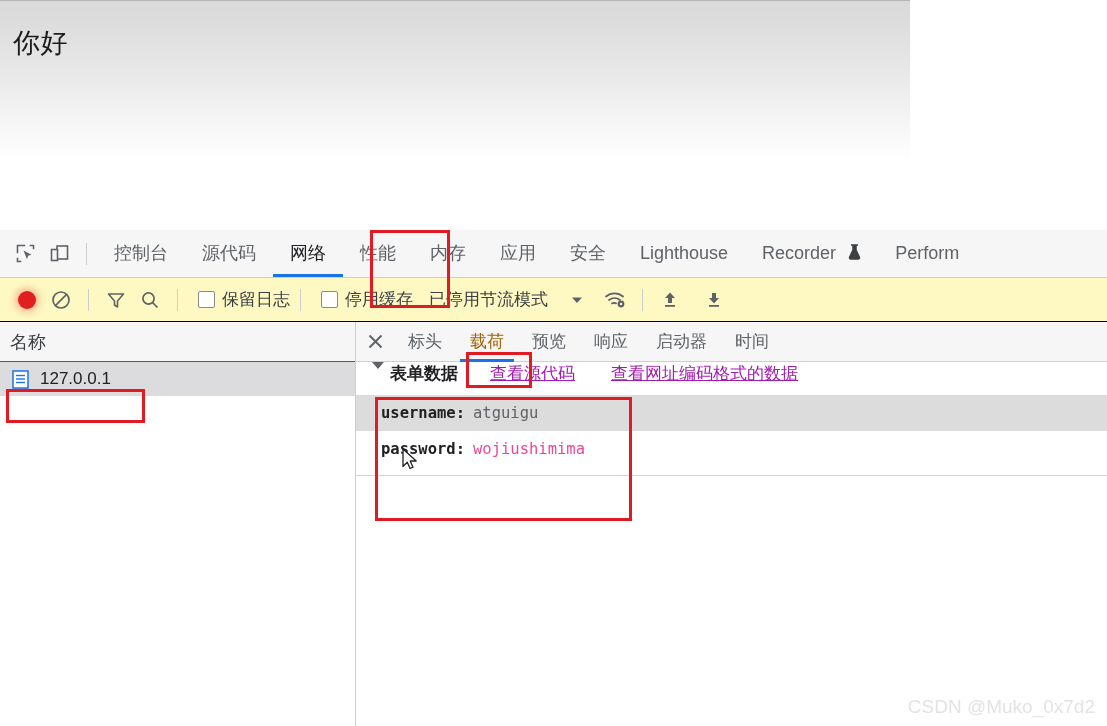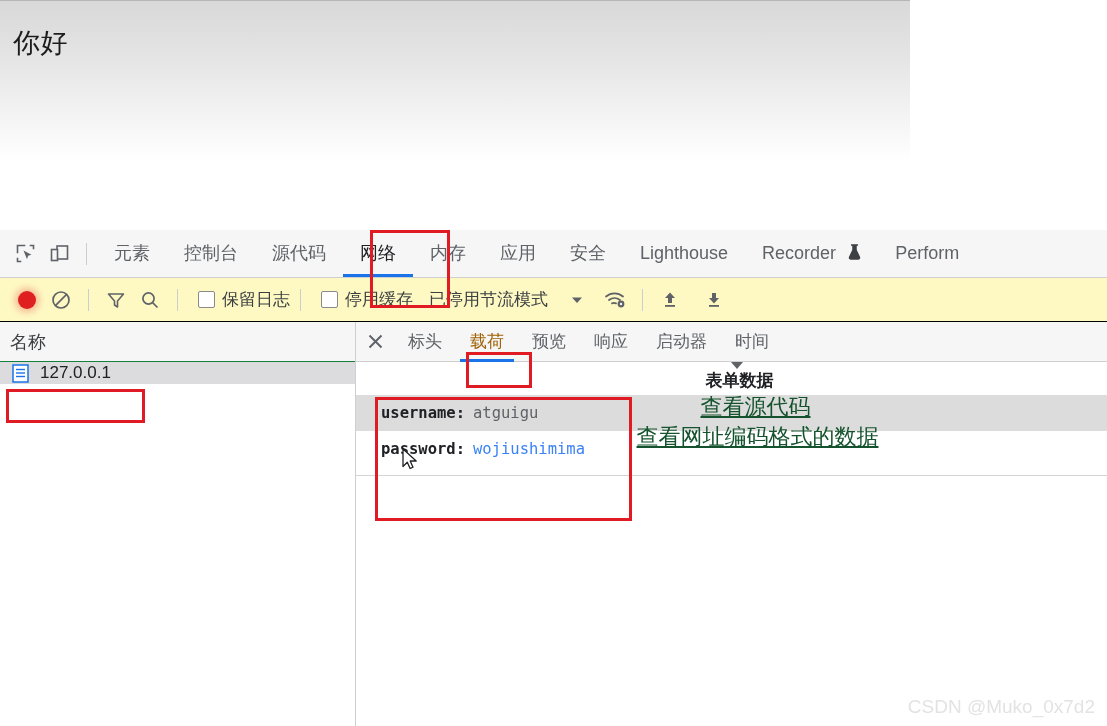--- a/index.html
+++ b/index.html
@@ -156,21 +156,21 @@
     height: 40px;
     line-height: 40px;
     background: #f6f6f6;
     border-bottom: 1px solid #15803d;
     padding-left: 10px;
     font-size: 18px;
     color: #3c4043;
     box-sizing: border-box;
   }
   .file-row {
-    height: 22px;
+    height: 34px;
     display: flex;
     align-items: center;
     padding-left: 12px;
     font-size: 17px;
     color: #202124;
     box-sizing: border-box;
   }
   .file-row.selected { background: #dcdcde; }
   .file-icon { margin-right: 11px; display: flex; align-items: center; }
 
@@ -214,61 +214,59 @@
     left: 4px; right: 4px; bottom: 0;
     height: 3px;
     background: #1a73e8;
   }
 
   
   #payload { position: relative; }
   #payload-header {
     height: 33px;
     display: flex;
-    align-items: center;
     padding-left: 16px;
     box-sizing: border-box;
-    flex-direction: column;
   }
   .caret {
     width: 0; height: 0;
     border-left: 6px solid transparent;
     border-right: 6px solid transparent;
     border-top: 7px solid #5f6368;
     margin-right: 6px;
     flex: 0 0 auto;
   }
   #payload-title {
     font-size: 17px;
     font-weight: bold;
     color: #202124;
     white-space: nowrap;
   }
   .payload-link {
-    font-size: 22px;
-    color: #14532d;
+    font-size: 17px;
+    color: #a21caf;
     text-decoration: underline;
     white-space: nowrap;
     font-family: Liberation Mono, monospace;
   }
   #link-source { margin-left: 32px; }
   #link-urlencoded { margin-left: 36px; }
 
   .kv-row {
     height: 36px;
     display: flex;
     align-items: center;
     padding-left: 25px;
     box-sizing: border-box;
     font-family: "DejaVu Sans Mono", "Liberation Mono", monospace;
     font-size: 15.5px;
   }
   .kv-row.alt { background: #dcdcdc; }
   .kv-key { font-weight: bold; color: #202124; }
-  .kv-val { color: #3b82f6; margin-left: 8px; }
+  .kv-val { color: #ec4899; margin-left: 8px; }
   .kv-row.alt .kv-val { color: #5f6368; }
   #kv-divider {
     height: 1px;
     background: #d4d4d4;
     margin-top: 8px;
   }
 
   
   .redbox {
     position: absolute;
@@ -323,30 +321,30 @@
     <div class="tool-icon">
       <svg width="21" height="21" viewBox="0 0 21 21">
         <rect x="8" y="3" width="10.5" height="13" stroke="#5f6368" stroke-width="1.6" fill="none"></rect>
         <rect x="2.5" y="6.5" width="6" height="11" stroke="#5f6368" stroke-width="1.6" fill="#f6f6f6"></rect>
       </svg>
     </div>
 
     <div class="vsep"></div>
 
     <div class="main-tab">
-      <span>元素</span>
-    </div>
-    <div class="main-tab">
       <span>控制台</span>
     </div>
     <div class="main-tab">
       <span>源代码</span>
     </div>
     <div class="main-tab selected">
       <span>网络</span>
+    </div>
+    <div class="main-tab">
+      <span>性能</span>
     </div>
     <div class="main-tab">
       <span>内存</span>
     </div>
     <div class="main-tab">
       <span>应用</span>
     </div>
     <div class="main-tab">
       <span>安全</span>
     </div>

